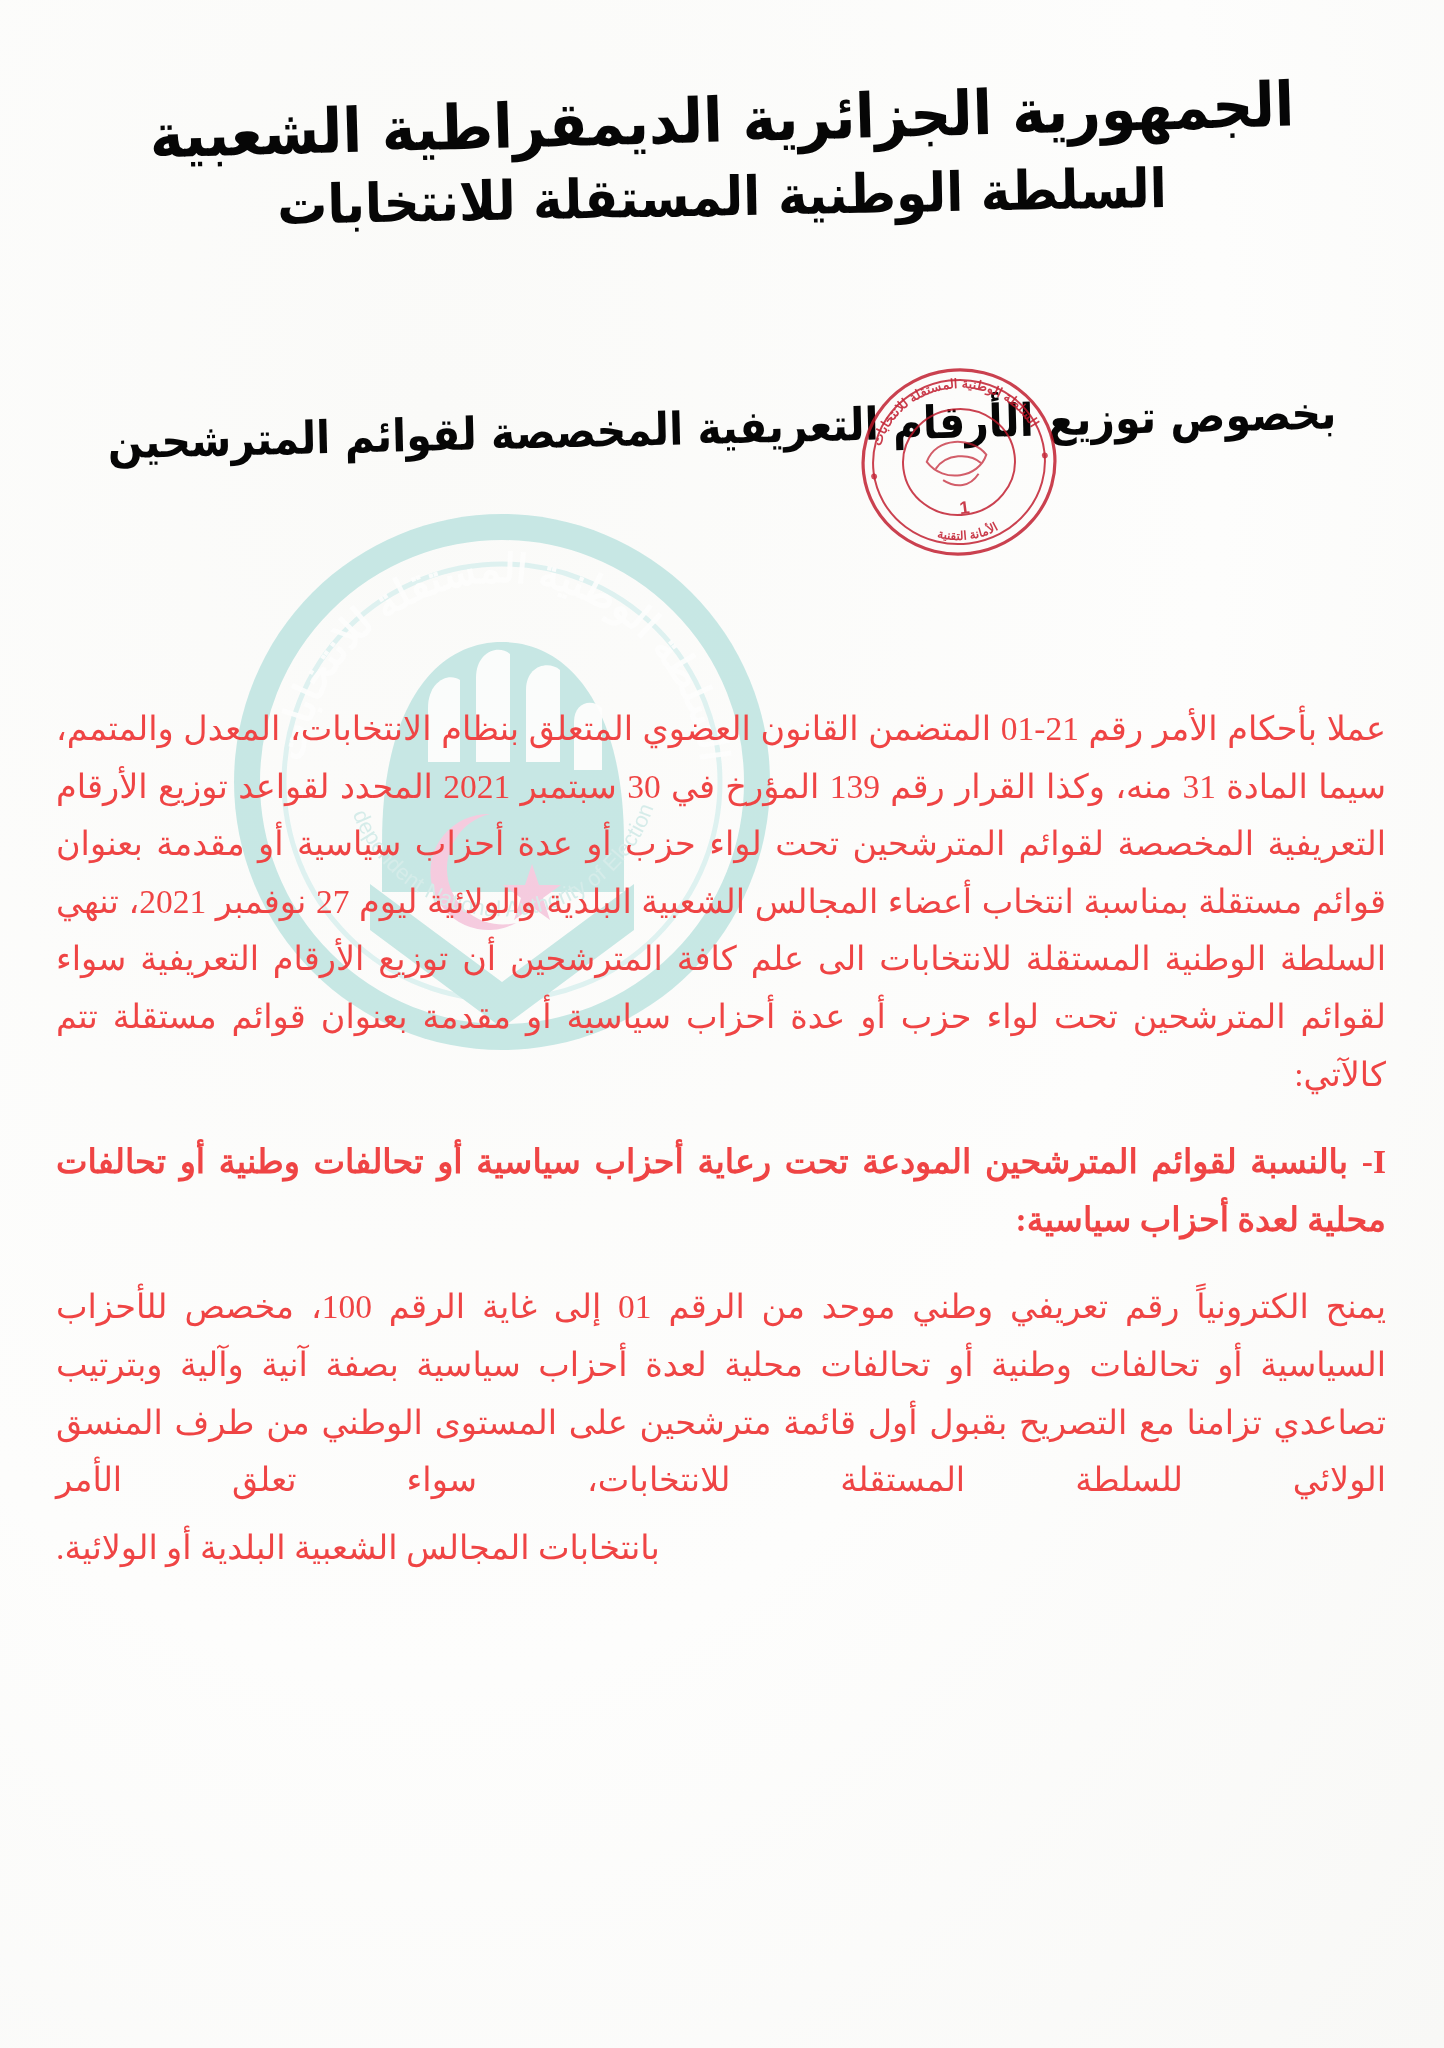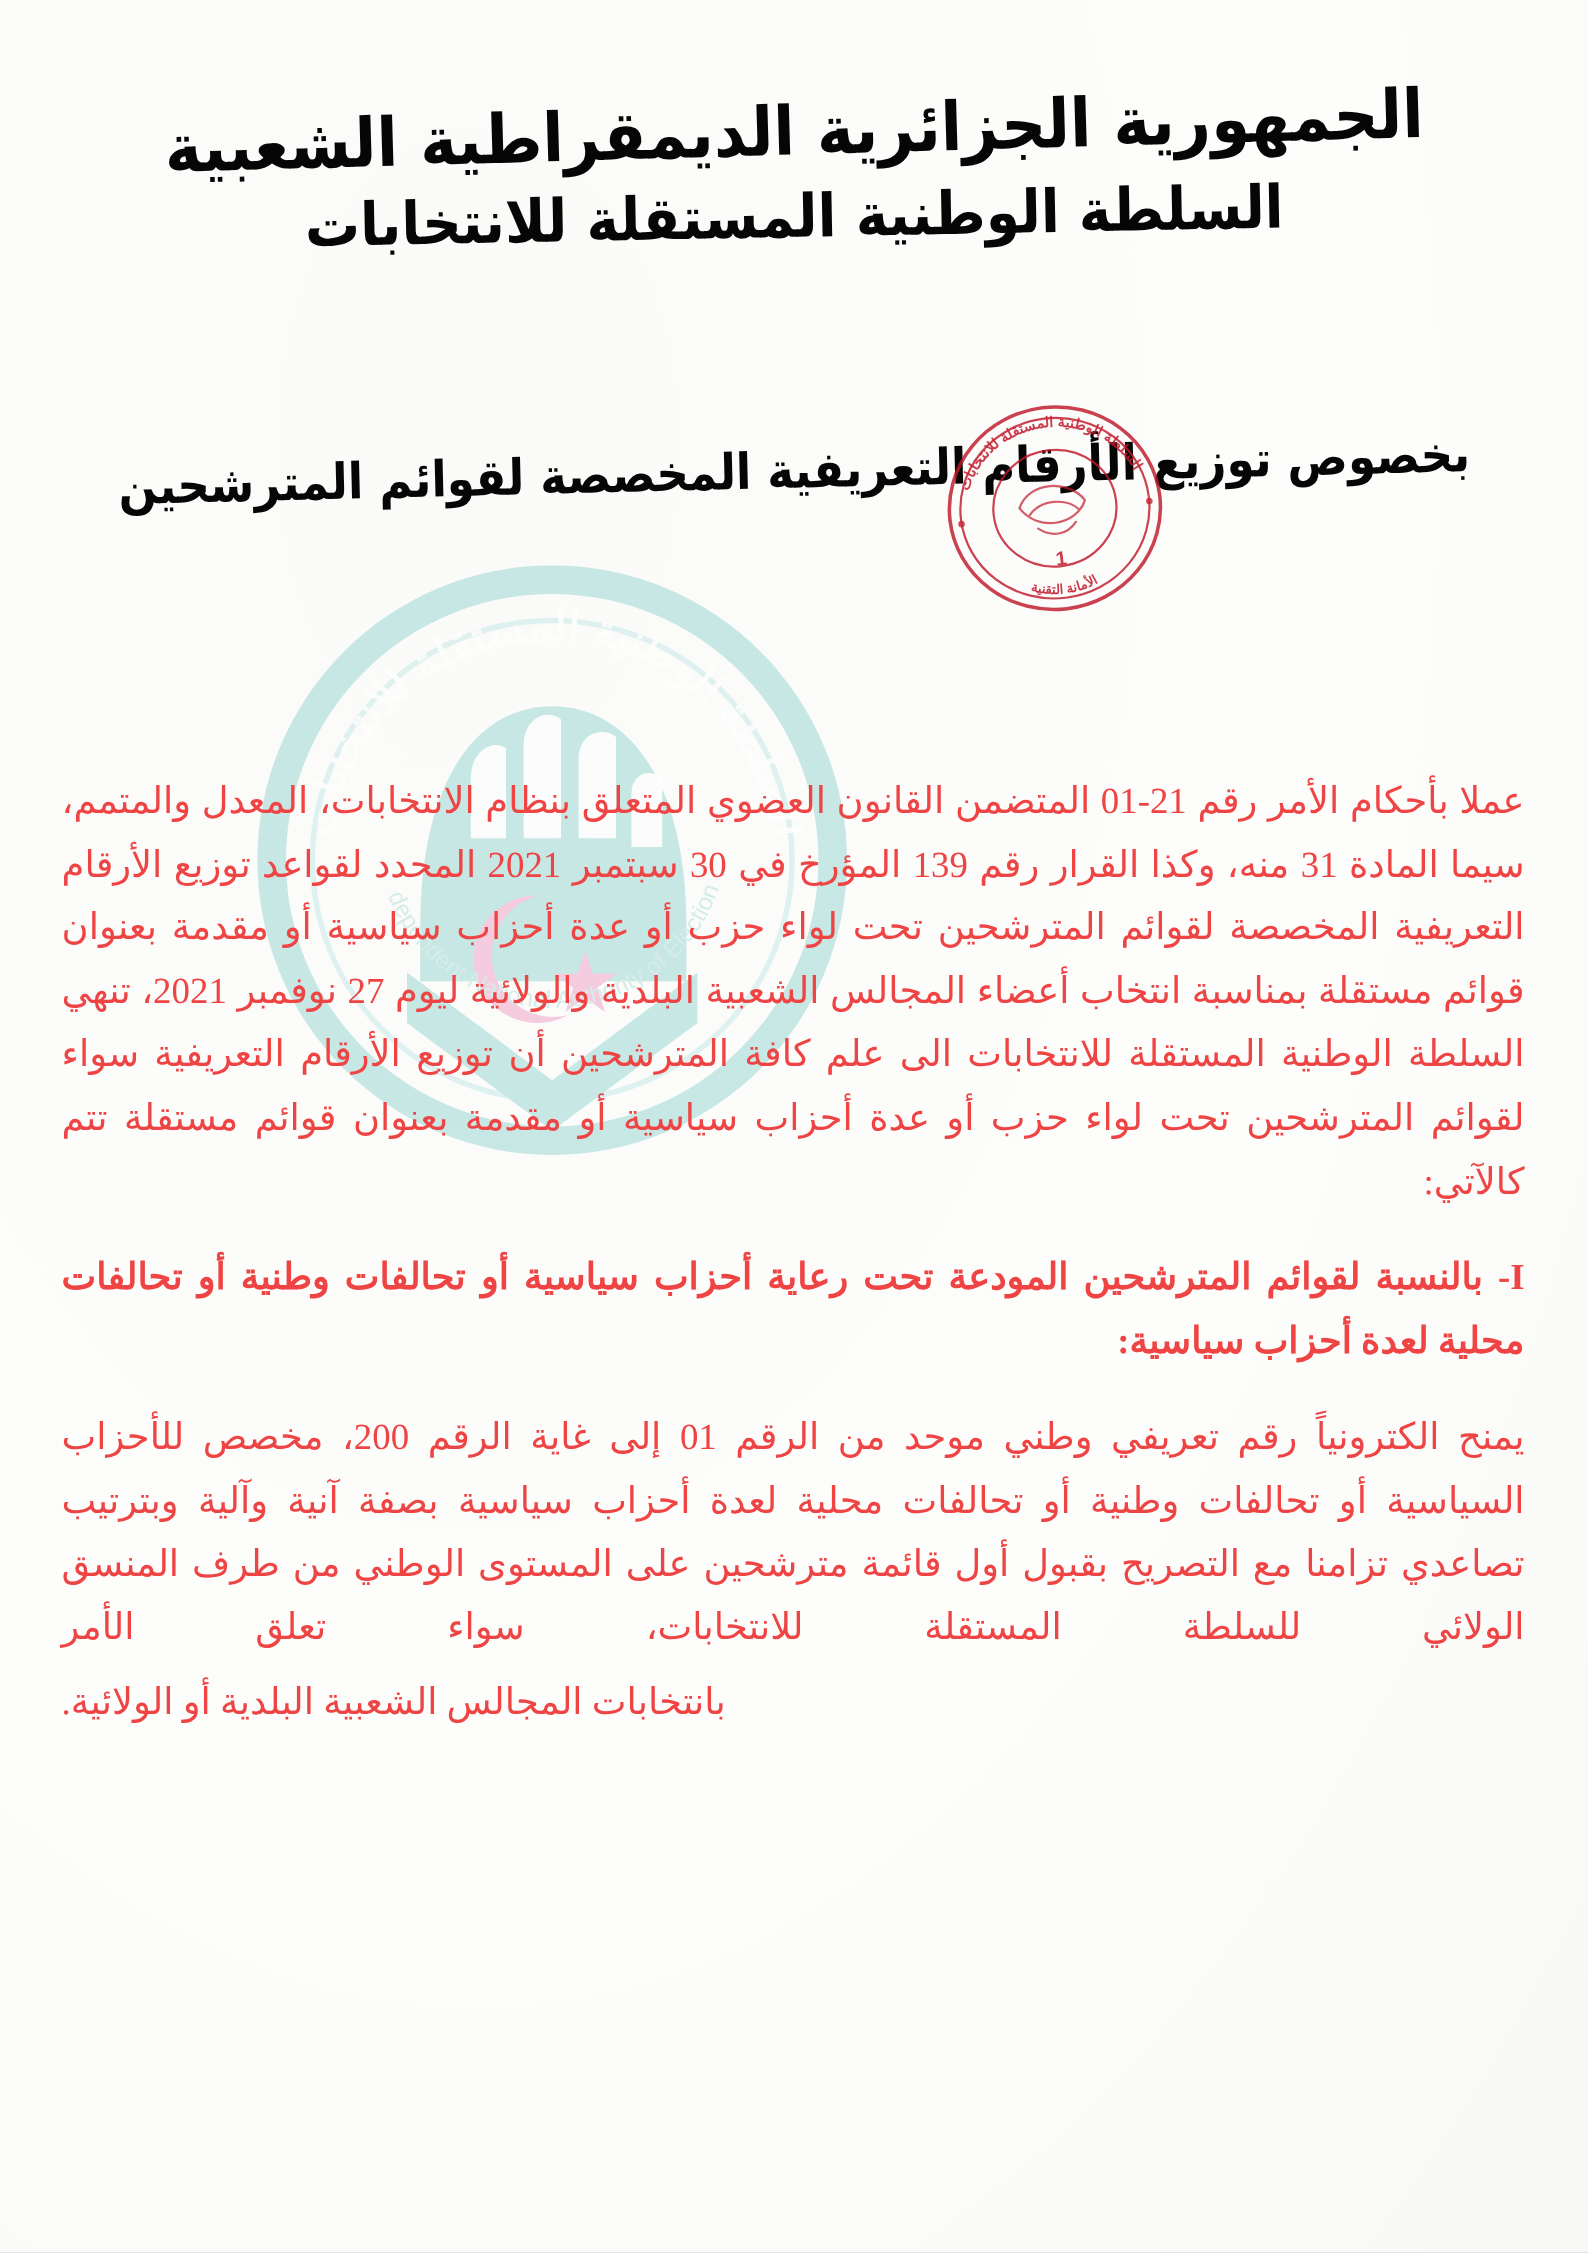--- a/index.html
+++ b/index.html
@@ -230,19 +230,19 @@
       </g>
     </svg>
   </div>
 
   <div id="body-block">
 
     <p class="para">عملا بأحكام الأمر رقم 21-01 المتضمن القانون العضوي المتعلق بنظام الانتخابات، المعدل والمتمم، سيما المادة 31 منه، وكذا القرار رقم 139 المؤرخ في 30 سبتمبر 2021 المحدد لقواعد توزيع الأرقام التعريفية المخصصة لقوائم المترشحين تحت لواء حزب أو عدة أحزاب سياسية أو مقدمة بعنوان قوائم مستقلة بمناسبة انتخاب أعضاء المجالس الشعبية البلدية والولائية ليوم 27 نوفمبر 2021، تنهي السلطة الوطنية المستقلة للانتخابات الى علم كافة المترشحين أن توزيع الأرقام التعريفية سواء لقوائم المترشحين تحت لواء حزب أو عدة أحزاب سياسية أو مقدمة بعنوان قوائم مستقلة تتم كالآتي:</p>
 
     <p class="para heading">I- بالنسبة لقوائم المترشحين المودعة تحت رعاية أحزاب سياسية أو تحالفات وطنية أو تحالفات محلية لعدة أحزاب سياسية:</p>
 
-    <p class="para closing">يمنح الكترونياً رقم تعريفي وطني موحد من الرقم 01 إلى غاية الرقم 200، مخصص للأحزاب السياسية أو تحالفات وطنية أو تحالفات محلية لعدة أحزاب سياسية بصفة آنية وآلية وبترتيب تصاعدي تزامنا مع التصريح بقبول أول قائمة مترشحين على المستوى الوطني من طرف المنسق الولائي للسلطة المستقلة للانتخابات، سواء تعلق الأمر</p>
+    <p class="para closing">يمنح الكترونياً رقم تعريفي وطني موحد من الرقم 01 إلى غاية الرقم 100، مخصص للأحزاب السياسية أو تحالفات وطنية أو تحالفات محلية لعدة أحزاب سياسية بصفة آنية وآلية وبترتيب تصاعدي تزامنا مع التصريح بقبول أول قائمة مترشحين على المستوى الوطني من طرف المنسق الولائي للسلطة المستقلة للانتخابات، سواء تعلق الأمر</p>
 
     <p class="para closing-last">بانتخابات المجالس الشعبية البلدية أو الولائية.</p>
 
   </div>
 
 </div>
 
 </body></html>

